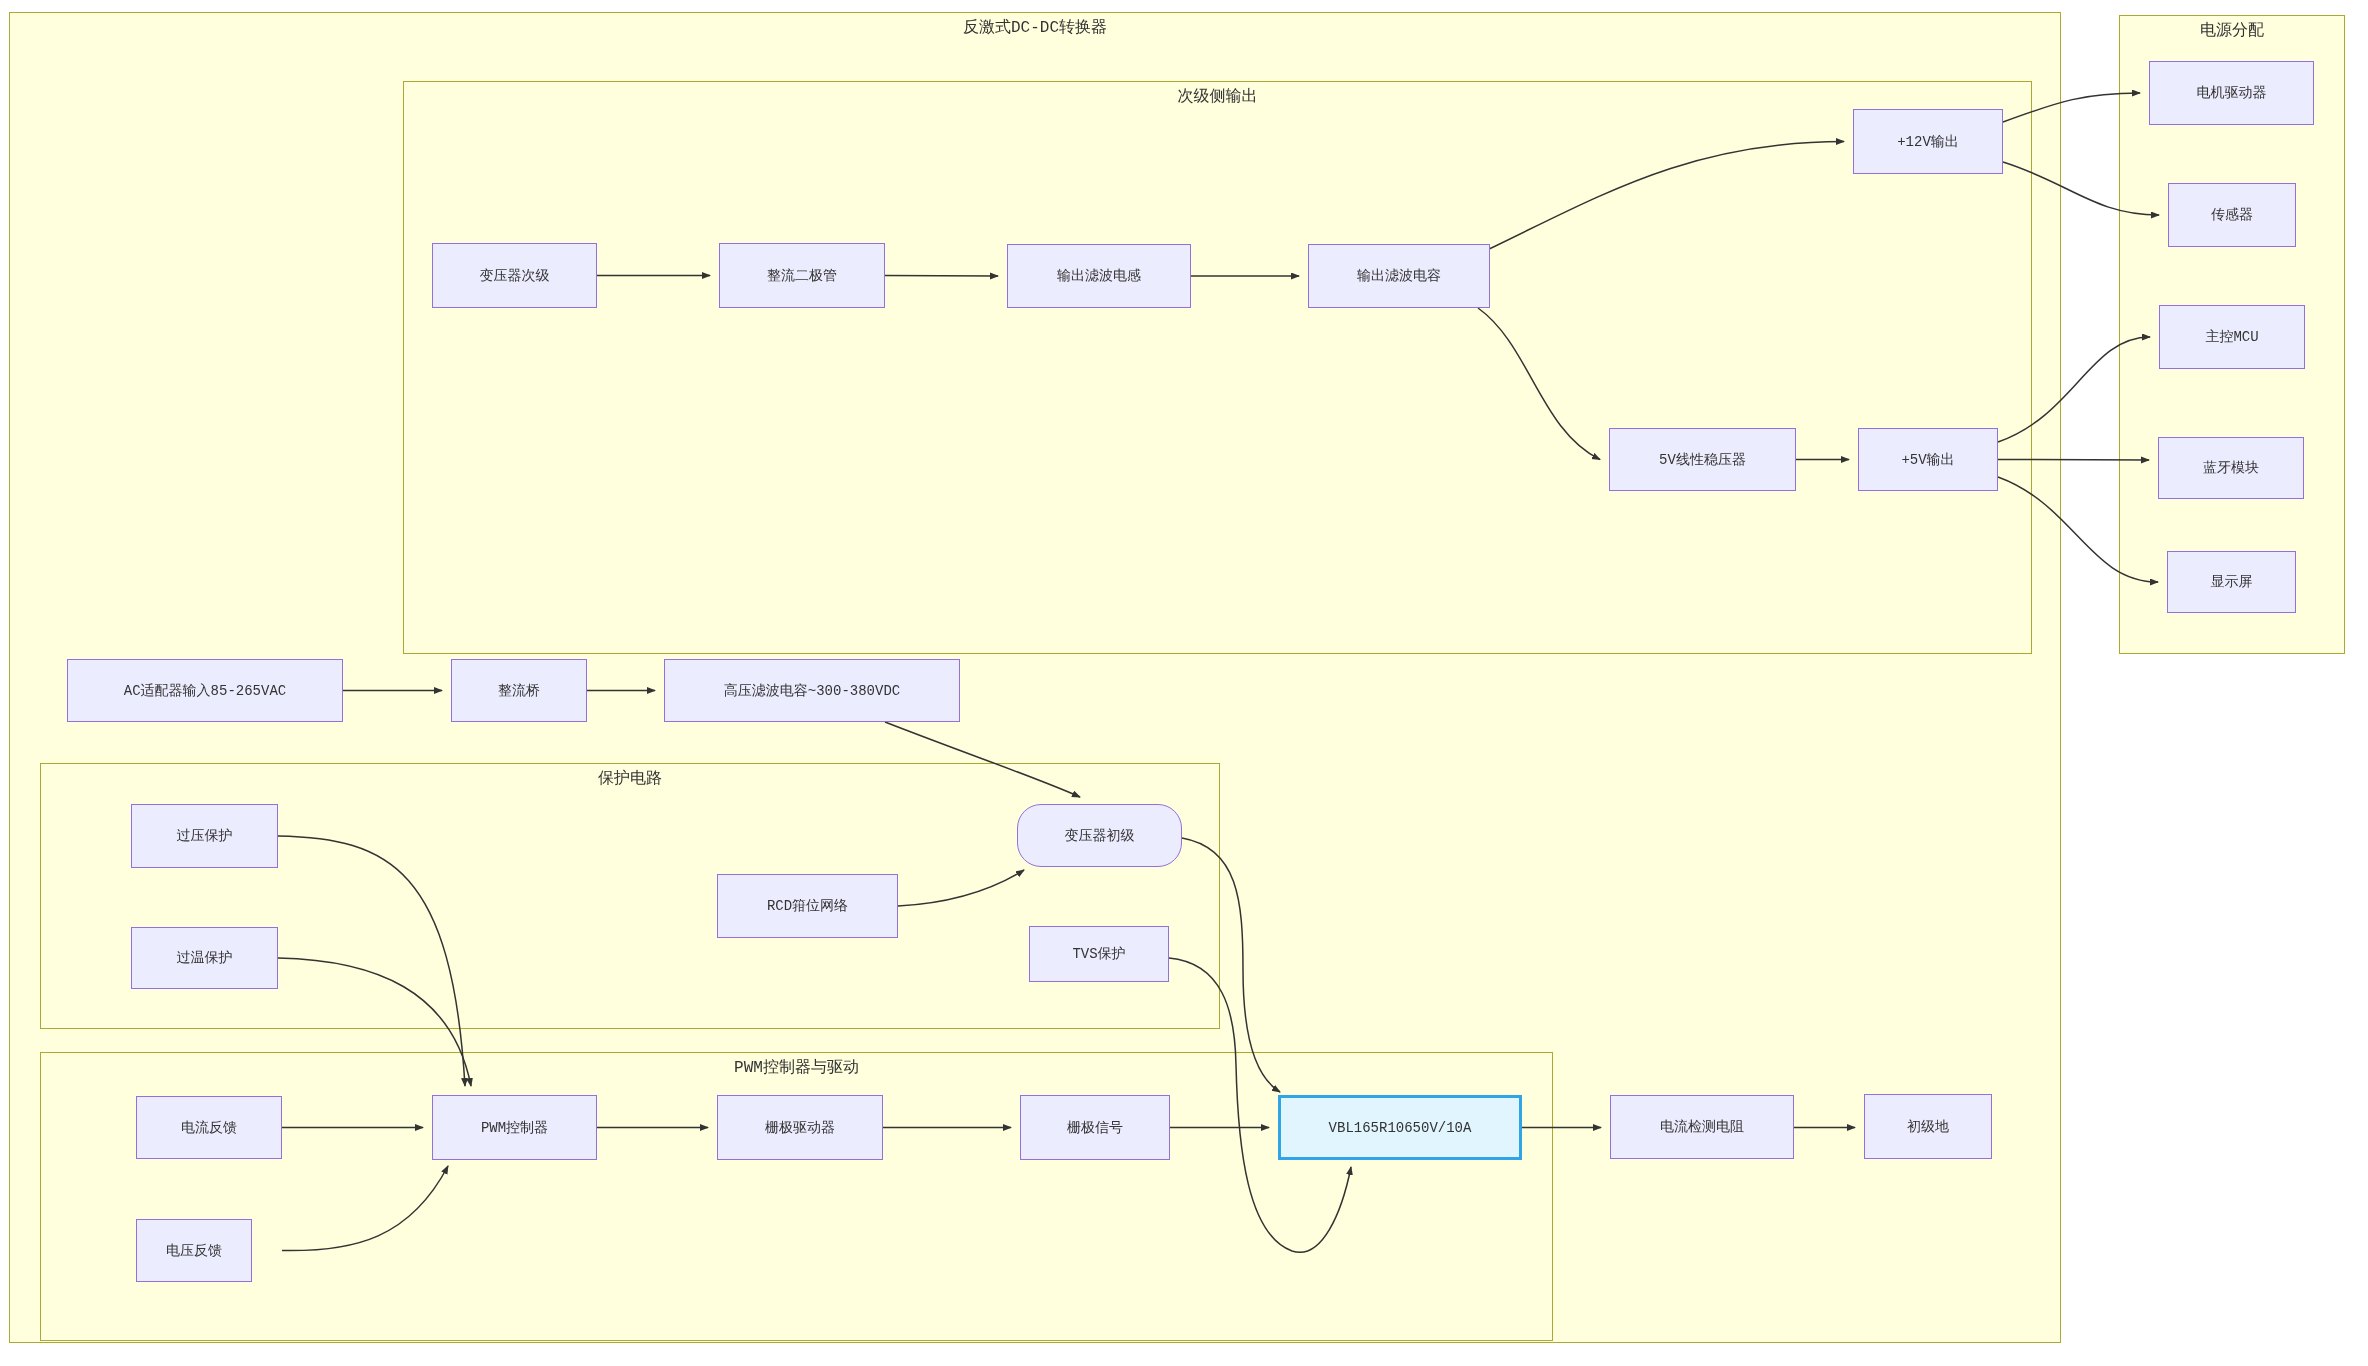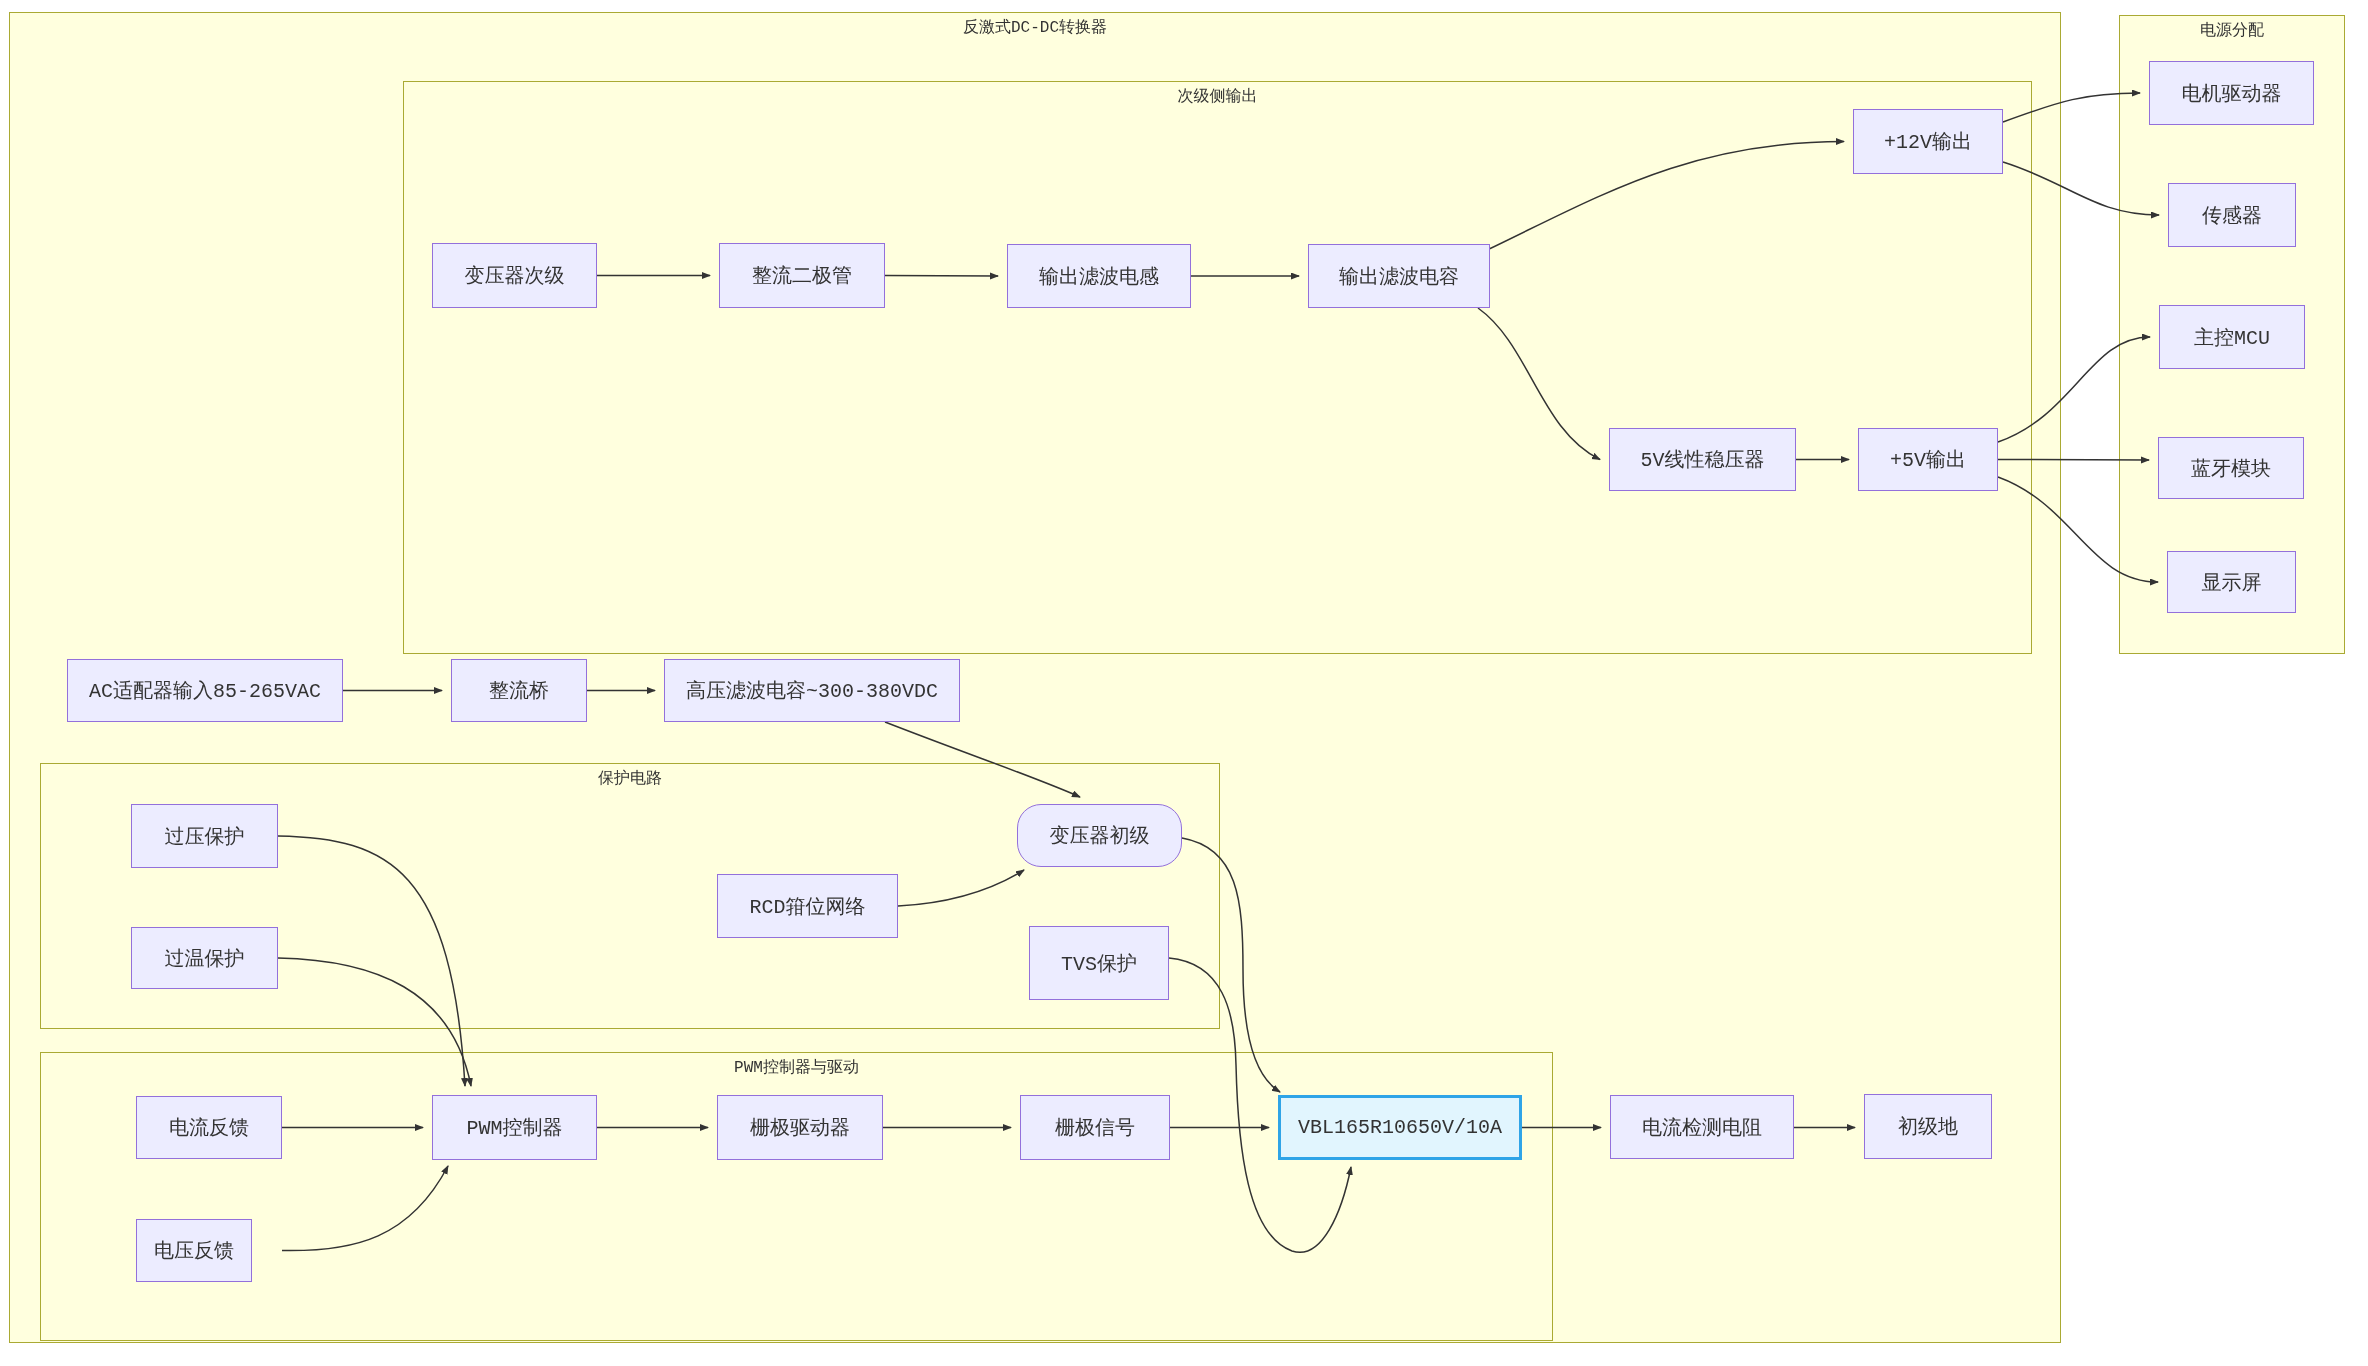--- a/index.html
+++ b/index.html
@@ -13,21 +13,21 @@
   }
   .container-label{
     position:absolute;top:4px;left:0;right:0;text-align:center;
     font-size:16px;color:var(--text,#333);white-space:nowrap;
   }
   #edges{position:absolute;left:0;top:0;}
   .edge{fill:none;stroke:var(--edge,#333);stroke-width:1.5px;}
   .node{
     position:absolute;display:flex;align-items:center;justify-content:center;
     background:var(--node-fill,#ECECFF);border:1.5px solid var(--node-border,#9370DB);
-    box-sizing:border-box;font-size:20px;color:var(--text,#333);
+    box-sizing:border-box;font-size:14px;color:var(--text,#333);
     text-align:left;white-space:nowrap;
   }
   .node.highlight{
     background:var(--highlight-fill,#E1F5FE);
     border:3px solid var(--highlight-border,#2FA4E7);
   }
 </style>
 </head>
 <body>
 
@@ -97,21 +97,21 @@
       <div class="node" style="left: 2159px; top: 305px; width: 146px; height: 64px;">主控MCU</div>
       <div class="node" style="left: 2158px; top: 429px; width: 146px; height: 62px; margin-top: 8px;">蓝牙模块</div>
       <div class="node" style="left: 2167px; top: 551px; width: 129px; height: 62px;">显示屏</div>
       <div class="node" style="left: 67px; top: 659px; width: 276px; height: 63px;">AC适配器输入85-265VAC</div>
       <div class="node" style="left: 451px; top: 659px; width: 136px; height: 63px;">整流桥</div>
       <div class="node" style="left: 664px; top: 659px; width: 296px; height: 63px;">高压滤波电容~300-380VDC</div>
       <div class="node" style="left: 131px; top: 804px; width: 147px; height: 64px;">过压保护</div>
       <div class="node" style="left: 131px; top: 927px; width: 147px; height: 62px;">过温保护</div>
       <div class="node" style="left: 717px; top: 874px; width: 181px; height: 64px;">RCD箝位网络</div>
       <div class="node" style="left: 1017px; top: 804px; width: 165px; height: 63px; border-radius: 24px;">变压器初级</div>
-      <div class="node" style="left: 1029px; top: 926px; width: 140px; height: 74px;">TVS保护</div>
+      <div class="node" style="left: 1029px; top: 926px; width: 140px; height: 56px;">TVS保护</div>
       <div class="node" style="left: 136px; top: 1096px; width: 146px; height: 63px;">电流反馈</div>
       <div class="node" style="left: 136px; top: 1219px; width: 116px; height: 63px;">电压反馈</div>
       <div class="node" style="left: 432px; top: 1095px; width: 165px; height: 65px;">PWM控制器</div>
       <div class="node" style="left: 717px; top: 1095px; width: 166px; height: 65px;">栅极驱动器</div>
       <div class="node" style="left: 1020px; top: 1095px; width: 150px; height: 65px;">栅极信号</div>
       <div class="node highlight" style="left: 1278px; top: 1095px; width: 244px; height: 65px;">VBL165R10650V/10A</div>
       <div class="node" style="left: 1610px; top: 1095px; width: 184px; height: 64px;">电流检测电阻</div>
       <div class="node" style="left: 1864px; top: 1094px; width: 128px; height: 65px;">初级地</div>
     </div>
 </div>

